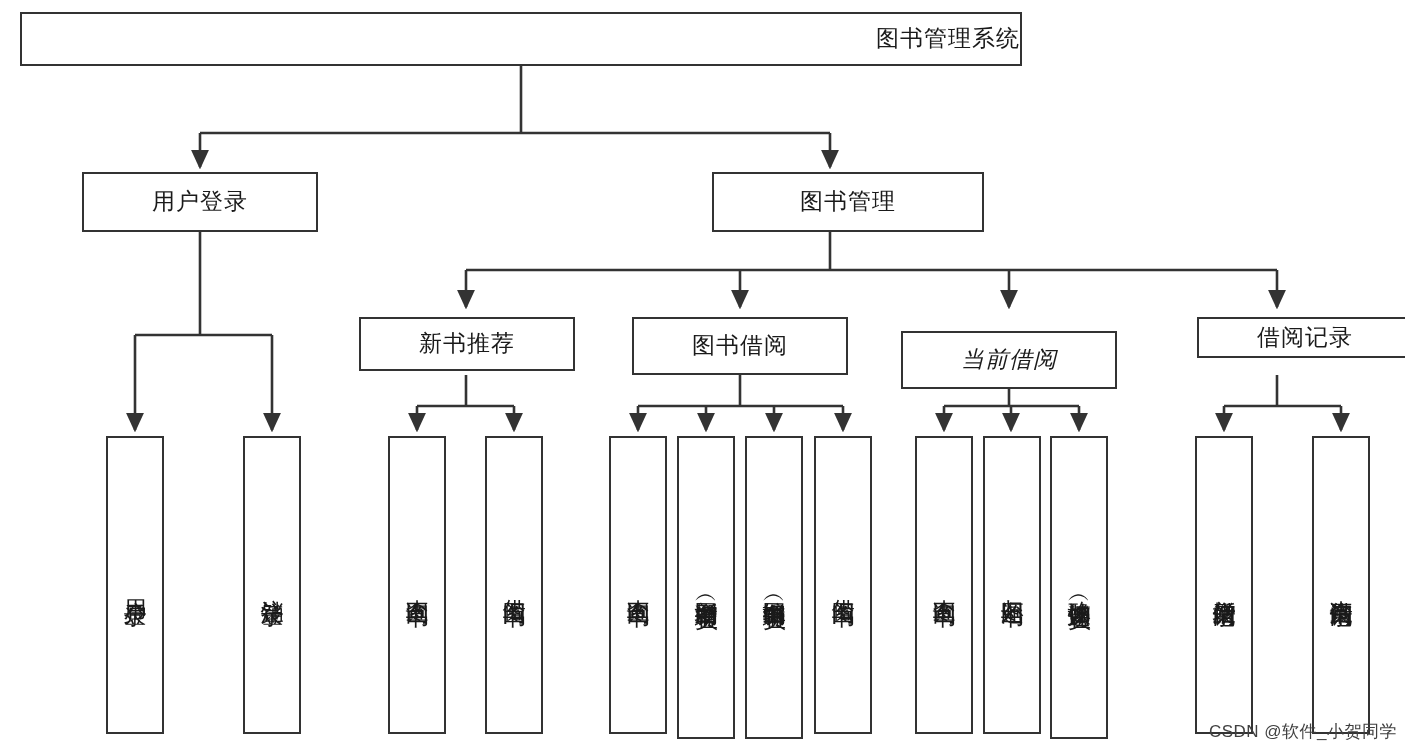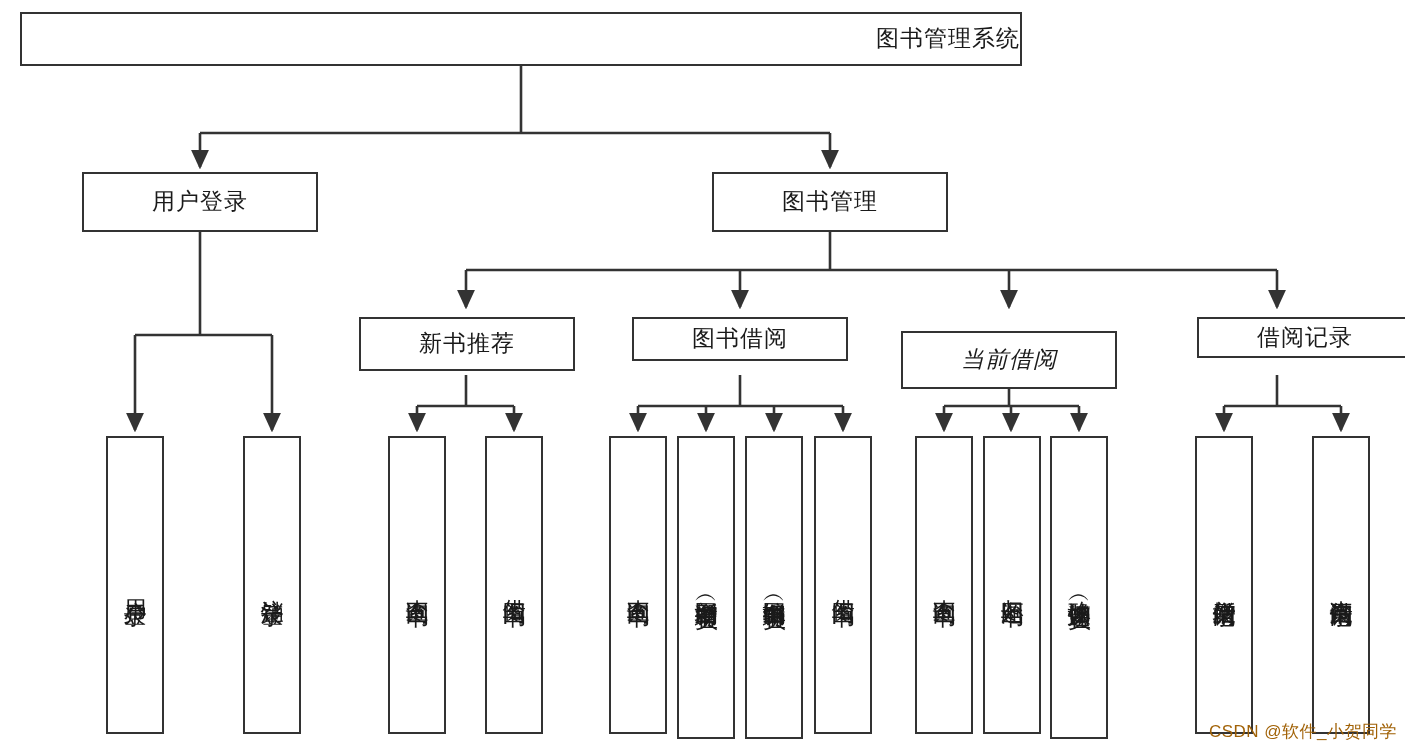--- a/index.html
+++ b/index.html
@@ -59,21 +59,21 @@
     color: #1a1a1a;
   }
   .node.leaf.tall .vtext {
     letter-spacing: 1px;
   }
   .watermark {
     position: absolute;
     right: 8px;
     bottom: 4px;
     font-size: 17px;
-    color: #a16207;
+    color: #404040;
     letter-spacing: 0.5px;
     white-space: nowrap;
   }
 </style>
 </head>
 <body>
 
 <div id="canvas">
 
   <svg id="edges" viewBox="0 0 1405 747" width="1405" height="747">
@@ -128,28 +128,28 @@
     </g>
   </svg>
 
   <div class="node root horiz" style="left:20px; top:12px; width:1002px; height:54px;justify-content:flex-end;">
     <span>图书管理系统</span>
   </div>
 
   <div class="node horiz" style="left:82px; top:172px; width:236px; height:60px;">
     <span>用户登录</span>
   </div>
-  <div class="node horiz" style="left:712px; top:172px; width:236px; height:60px;">
+  <div class="node horiz" style="left:712px; top:172px; width:272px; height:60px;">
     <span>图书管理</span>
   </div>
 
   <div class="node horiz" style="left:359px; top:317px; width:216px; height:54px;">
     <span>新书推荐</span>
   </div>
-  <div class="node horiz" style="left:632px; top:317px; width:216px; height:44px;">
+  <div class="node horiz" style="left:632px; top:317px; width:216px; height:58px;">
     <span>图书借阅</span>
   </div>
   <div class="node horiz" style="left:901px; top:331px; width:216px; height:58px;font-style:italic;">
     <span>当前借阅</span>
   </div>
   <div class="node horiz" style="left:1169px; top:317px; width:216px; height:41px;margin-left:28px;">
     <span>借阅记录</span>
   </div>
 
   <div class="node leaf" style="left:106px; top:436px; width:58px; height:298px;">

